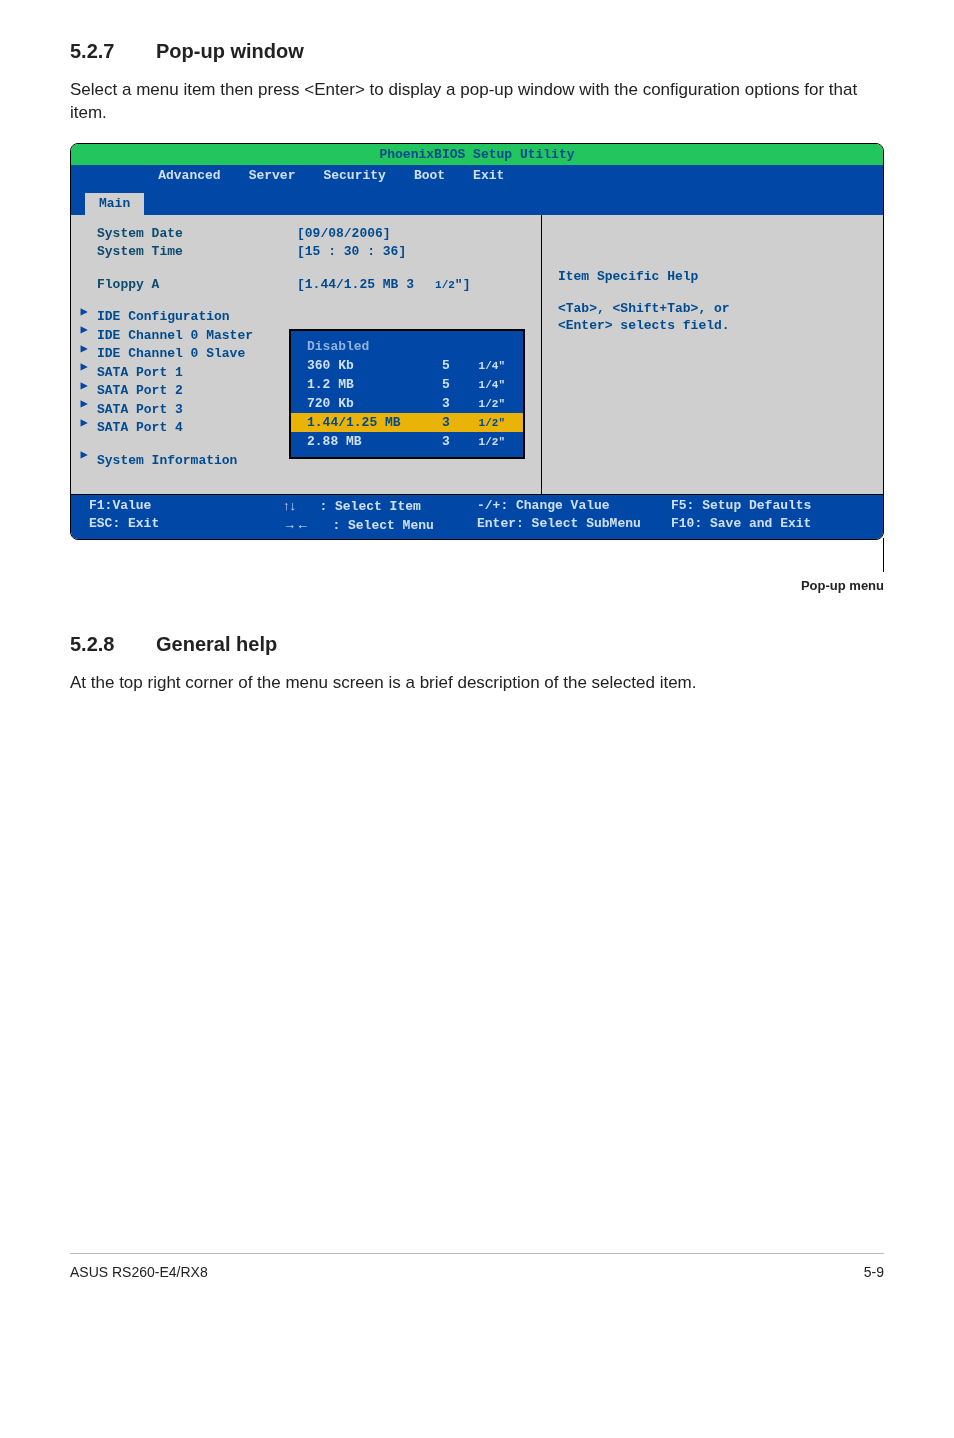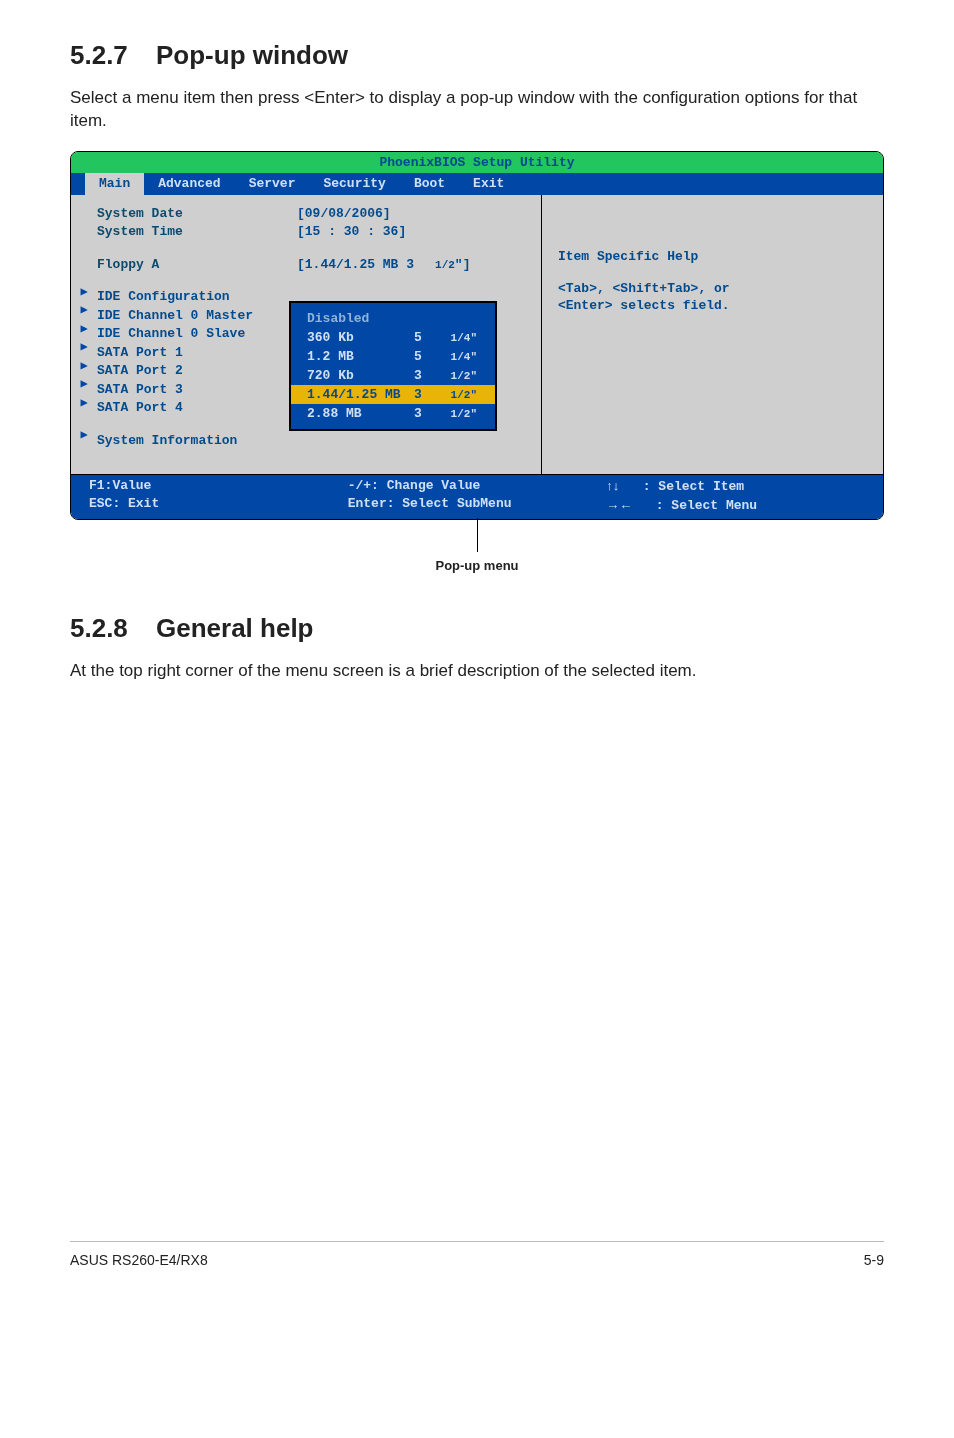--- a/index.html
+++ b/index.html
@@ -8,21 +8,21 @@
     padding: 0;
     font-family: Arial, Helvetica, sans-serif;
     background: #fff;
     color: #222;
     width: 954px;
   }
   .page {
     padding: 40px 70px 20px 70px;
   }
   h2.section-title {
-    font-size: 26px;
+    font-size: 20px;
     font-weight: bold;
     margin: 0 0 16px 0;
   }
   h2.section-title .num { display:inline-block; width:86px; }
   p.body-text {
     font-size: 17px;
     line-height: 1.35;
     margin: 0 0 18px 0;
   }
 
@@ -49,20 +49,21 @@
     background: #0047a6;
     color: #cfe0f4;
     padding: 0 14px;
   }
   .bios-menubar .tab {
     padding: 2px 14px;
   }
   .bios-menubar .tab.active {
     background: #cfcfcf;
     color: #004b8f;
+    margin-top: 28px;
   }
   .bios-body {
     display: flex;
     align-items: stretch;
   }
   .bios-left {
     flex: 0 0 58%;
     border-right: 1px solid #000;
     padding: 10px 0 24px 0;
     position: relative;
@@ -87,22 +88,22 @@
   .bios-right {
     flex: 1;
     padding: 10px 16px;
     color: #004b8f;
   }
   .help-title { margin-bottom:14px;margin-top:43px; }
 
   .popup {
     position: absolute;
     left: 192px;
-    top: 96px;
-    width: 208px;
+    top: 104px;
+    width: 236px;
     border: 2px solid #000;
     background: #0047a6;
     color: #cfe0f4;
     padding: 6px 0 6px 0;
     box-shadow: inset 0 0 0 1px #0047a6;
   }
   .popup-row {
     display:flex;
     justify-content: space-between;
     padding: 1px 18px 1px 16px;
@@ -117,21 +118,21 @@
     border-top: 1px solid #000;
     background: #0047a6;
     color: #cfe0f4;
     display:flex;
     padding: 2px 18px 4px 18px;
   }
   .bios-footer .col { flex:1; white-space:pre; }
   .bios-footer .arr { font-family: Arial, sans-serif; }
 
   
-  .pointer-wrap { text-align:center; margin-top:-2px; }
+  .pointer-wrap { text-align:right; margin-top:-2px; }
   .pointer-line {
     display:inline-block;
     width:1px; height:34px; background:#000;
     vertical-align:top;
   }
   .pointer-label {
     margin-top:6px;
     font-weight:bold;
     font-size:13px;
   }
@@ -241,24 +242,26 @@
       <div class="bios-right">
         <div class="help-title">Item Specific Help</div>
         <div>&lt;Tab&gt;, &lt;Shift+Tab&gt;, or</div>
         <div>&lt;Enter&gt; selects field.</div>
       </div>
     </div>
 
     <div class="bios-footer">
       <div class="col"><span>F1:Value</span>
 <span>ESC: Exit</span></div>
+      <div class="col"><span class="arr">↑↓</span>   <span>: Select Item</span>
+<span class="arr">→←</span>   <span>: Select Menu</span></div>
       <div class="col"><span>-/+: Change Value</span>
 <span>Enter: Select SubMenu</span></div>
-      <div class="col"><span class="arr">↑↓</span>   <span>: Select Item</span>
-<span class="arr">→←</span>   <span>: Select Menu</span></div>
+      <div class="col" style="text-align:left"><span>F5: Setup Defaults</span>
+<span>F10: Save and Exit</span></div>
     </div>
 
   </div>
 
   <div class="pointer-wrap">
     <span class="pointer-line"></span>
     <div class="pointer-label">Pop-up menu</div>
   </div>
 
   <div style="height:40px"></div>

